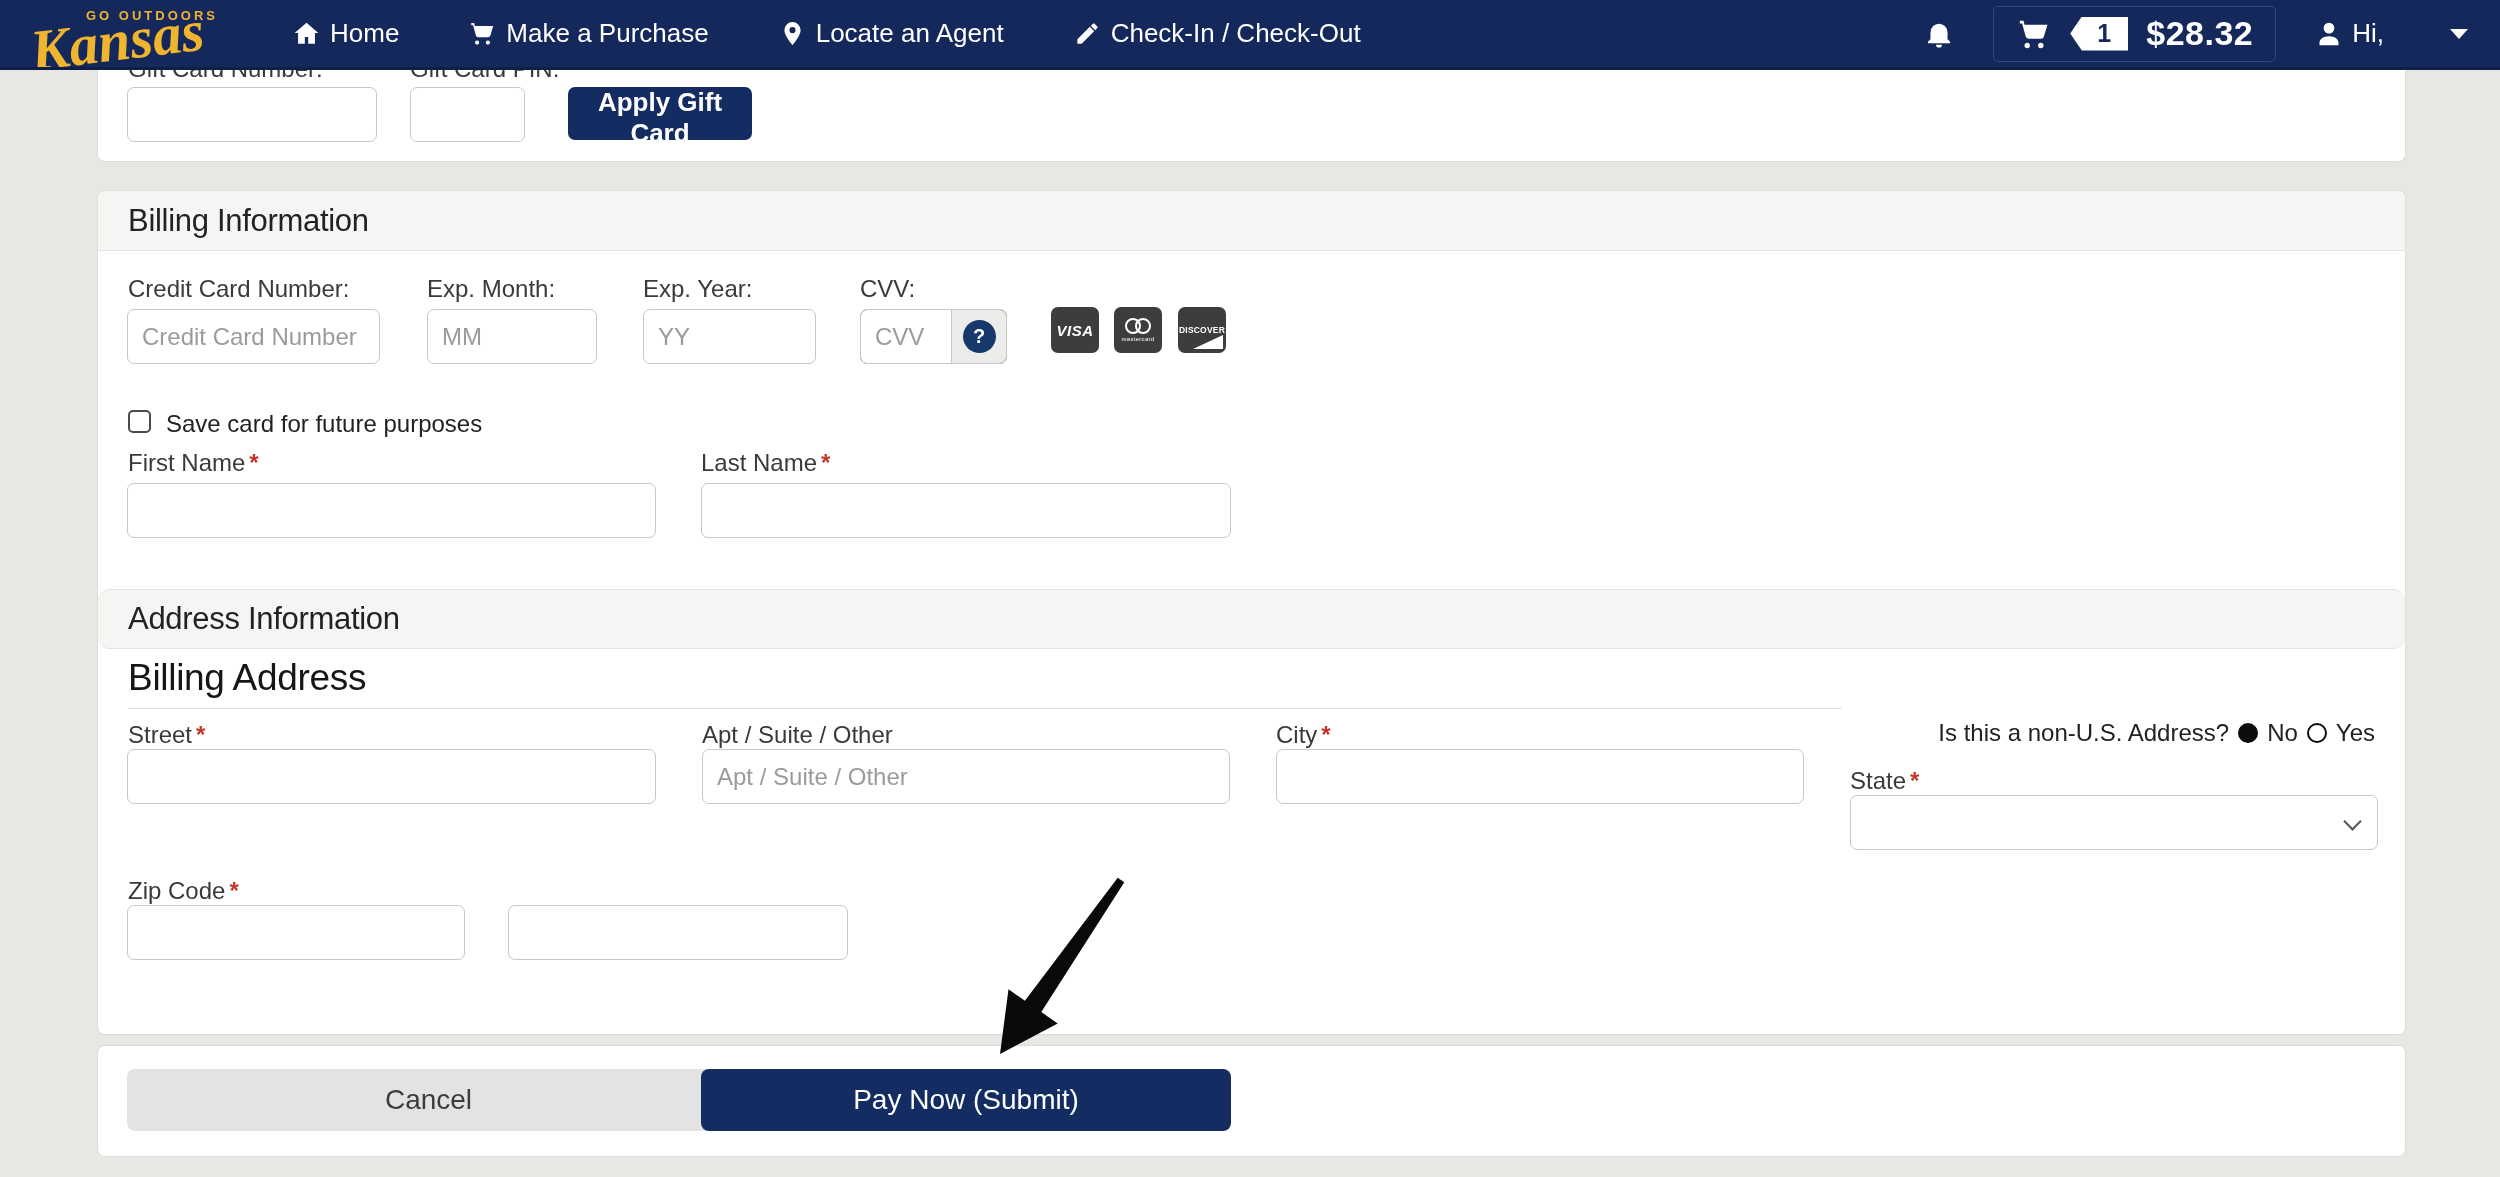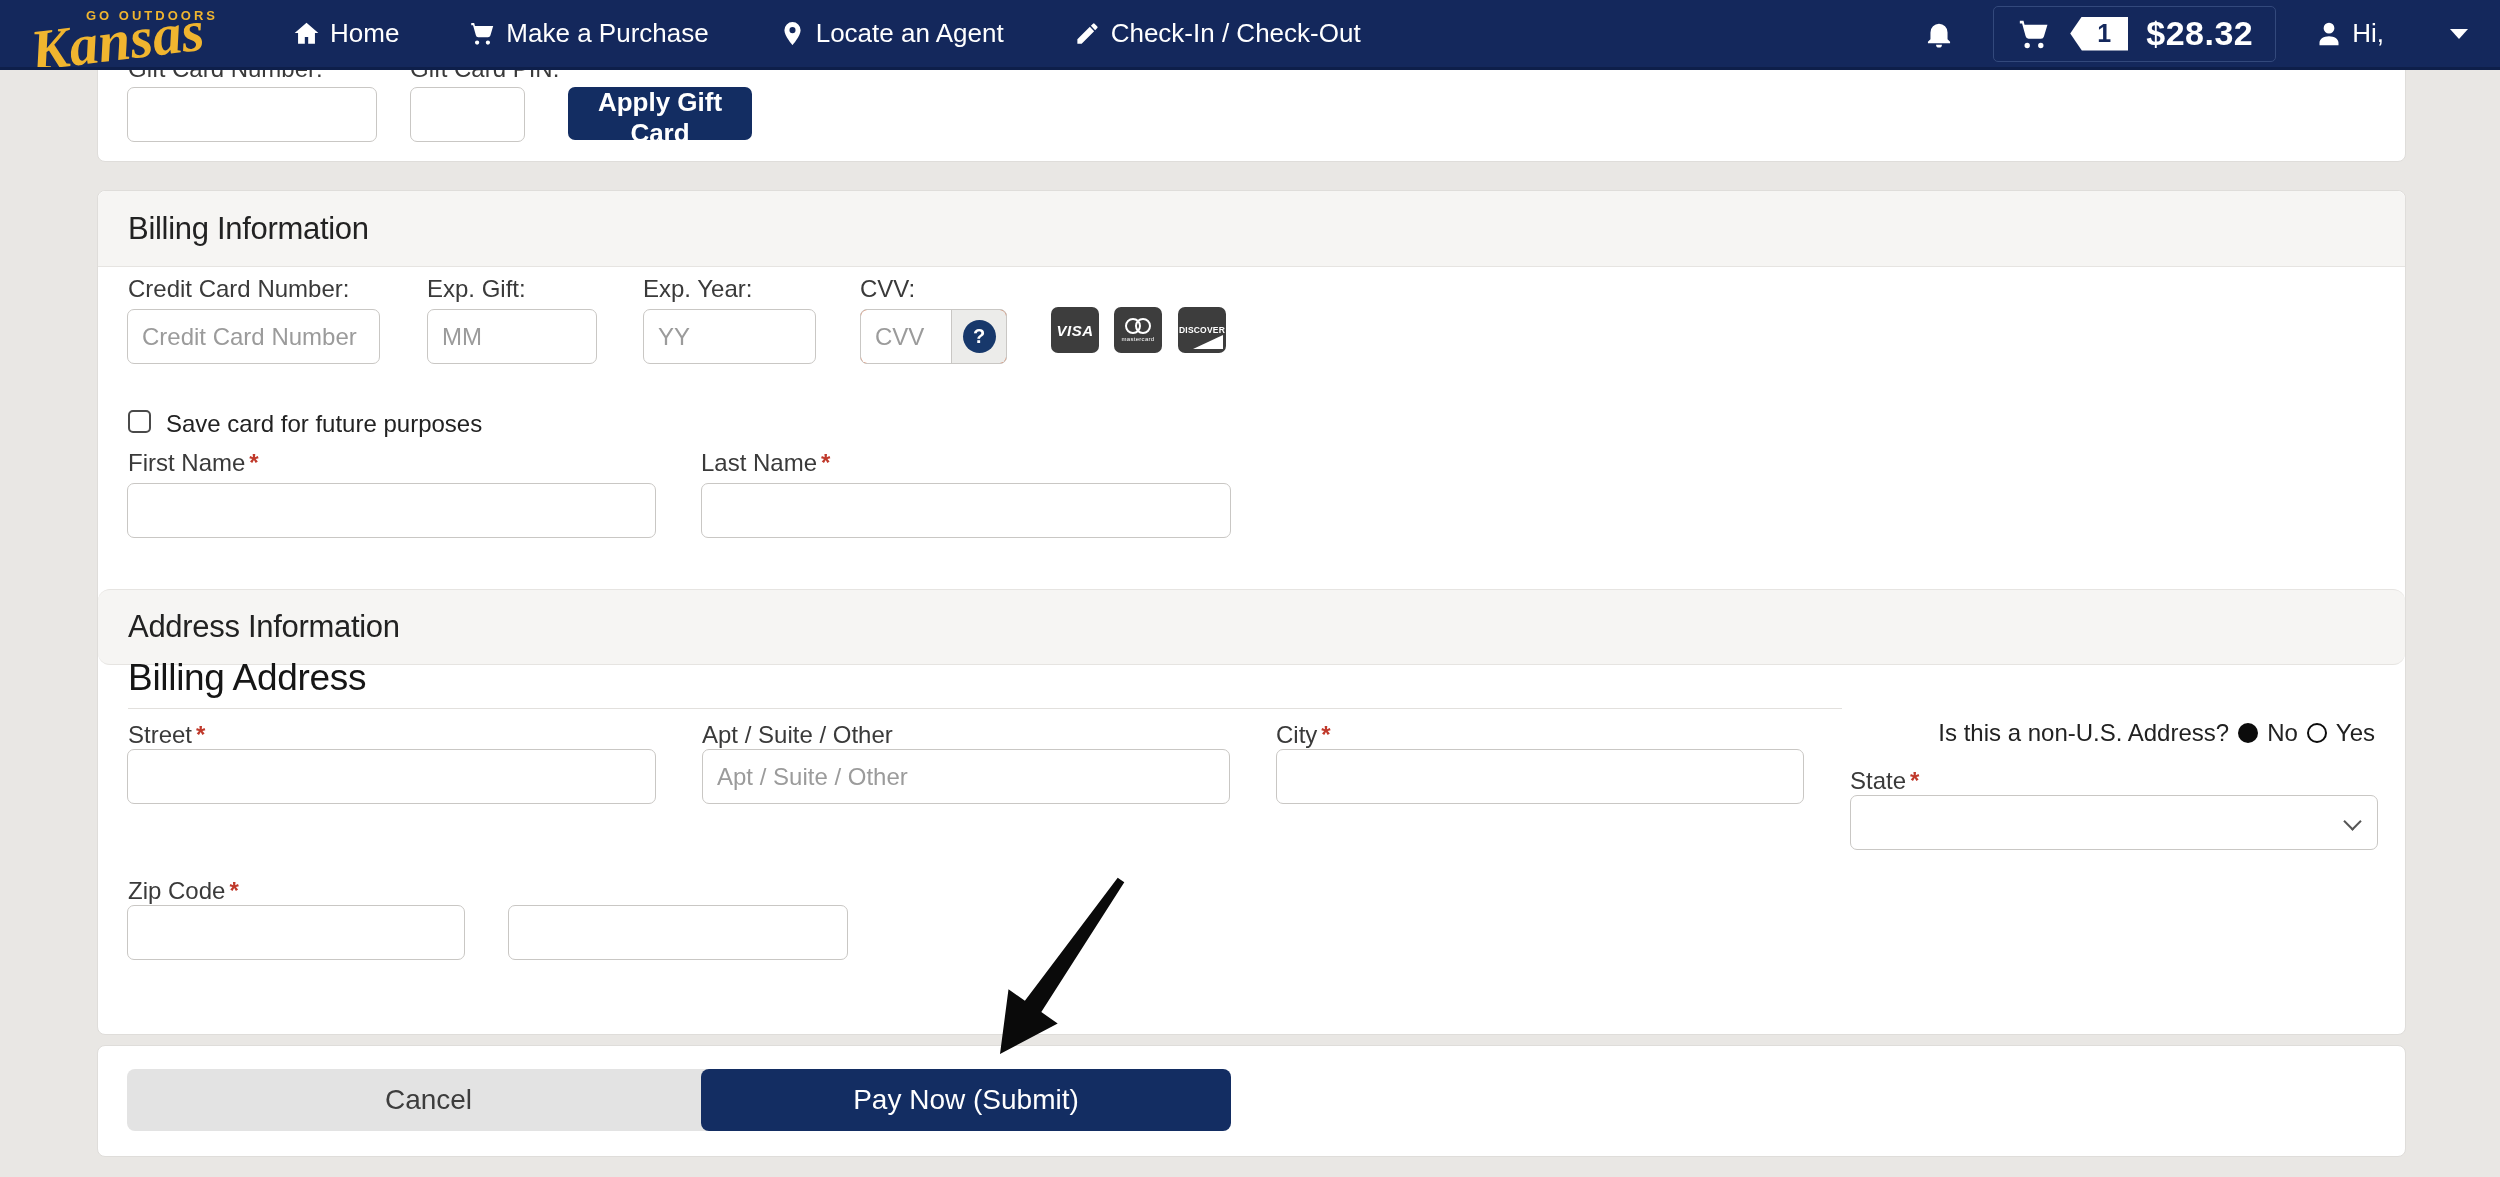--- a/index.html
+++ b/index.html
@@ -74,21 +74,21 @@
   .tb::placeholder { color:#9b9b9b; opacity:1; }
 
   .btn-navy {
     position:absolute; background:#132d62; color:#fff; border:none; border-radius:7px;
     font-size:26px; font-weight:700; cursor:pointer;
     font-family:"Liberation Sans", sans-serif;
   }
 
   
   .band {
-    position:absolute; left:0; width:100%; height:76px;
+    position:absolute; left:0; width:100%; height:60px;
     background:#f6f5f3; border-top:1px solid #e6e4e1; border-bottom:1px solid #e6e4e1;
     display:flex; align-items:center; padding-left:30px;
   }
   .band-title { font-size:31px; color:#222; letter-spacing:-0.3px; }
   #band-billing { top:0; border-top:none; border-radius:8px 8px 0 0; }
   #band-address { top:398px;border-radius:12px; }
 
   
   .cvv-group {
     position:absolute; left:762px; top:118px; width:147px; height:55px;
@@ -223,21 +223,21 @@
   <button class="btn-navy" style="left:470px; top:46px; width:184px; height:53px;">Apply Gift Card</button>
 </div>
 
 <div class="card" id="card-main">
 
   <div class="band" id="band-billing">
     <span class="band-title">Billing Information</span>
   </div>
 
   <span class="field-label" style="left:30px; top:84px;">Credit Card Number:</span>
-  <span class="field-label" style="left:329px; top:84px;">Exp. Gift:</span>
+  <span class="field-label" style="left:329px; top:84px;">Exp. Month:</span>
   <span class="field-label" style="left:545px; top:84px;">Exp. Year:</span>
   <span class="field-label" style="left:762px; top:84px;">CVV:</span>
 
   <input class="tb" style="left: 29px; top: 118px; width: 253px;" placeholder="Credit Card Number">
   <input class="tb" style="left: 329px; top: 118px; width: 170px;" placeholder="MM">
   <input class="tb" style="left: 545px; top: 118px; width: 173px;" placeholder="YY">
 
   <div class="cvv-group">
     <input placeholder="CVV" style="">
     <div class="cvv-addon">

